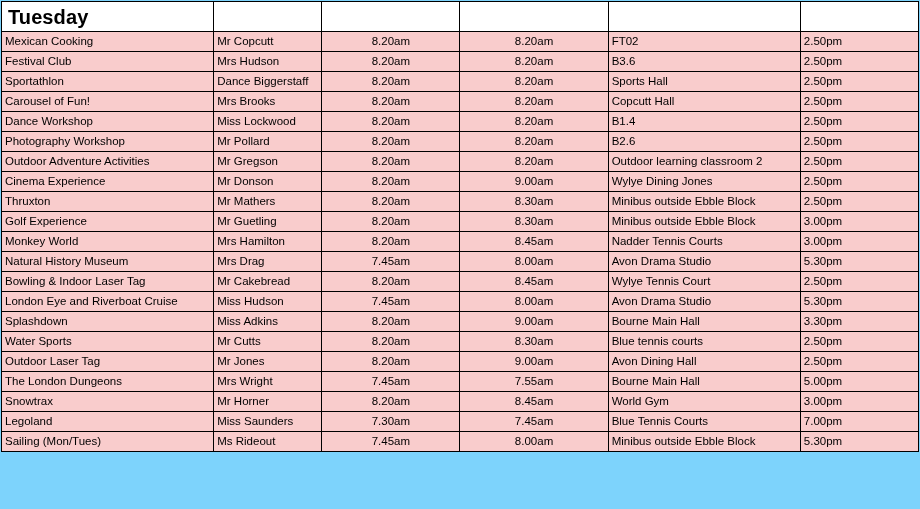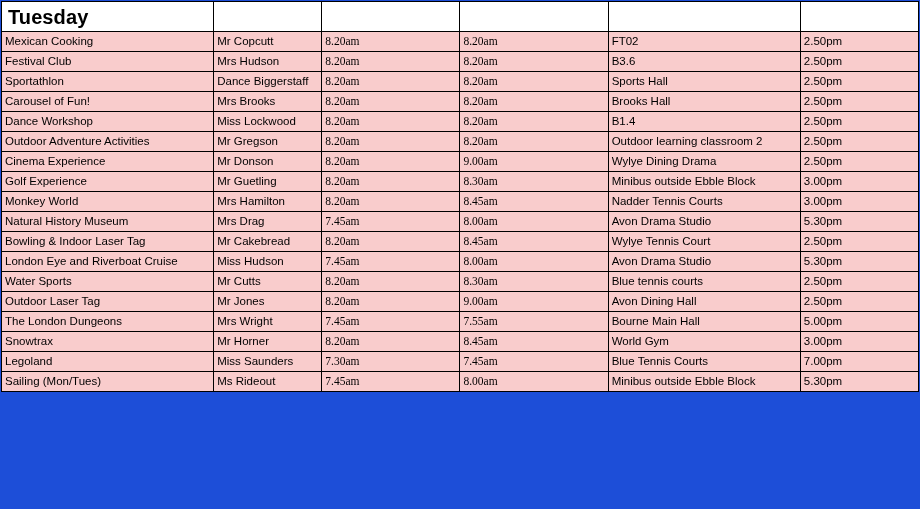--- a/index.html
+++ b/index.html
@@ -8,21 +8,21 @@
     background: #ffffff;
   }
   body {
     font-family: "Liberation Sans", sans-serif;
   }
   .sheet {
     width: 920px;
     height: 509px;
     position: relative;
     overflow: hidden;
-    background: #1d4ed8;
+    background: #7dd3fc;
     box-sizing: border-box;
   }
   table.schedule {
     border-collapse: collapse;
     table-layout: fixed;
     width: 918px;
     margin: 1px 0 0 1px;
   }
   table.schedule col.c0 { width: 212px; }
   table.schedule col.c1 { width: 108px; }
@@ -50,22 +50,21 @@
   tr.header-row td.title-cell {
     font-size: 20px;
     font-weight: bold;
     padding-left: 6px;
     letter-spacing: 0.1px;
   }
   tr.data-row td {
     background: #f9cccc;
   }
   td.align-center {
-    text-align: left;
-    font-family: Liberation Serif, serif;
+    text-align: center;
   }
   td.align-left {
     text-align: left;
   }
 </style>
 </head>
 <body>
 
 <div class="sheet">
   <table class="schedule">
@@ -108,45 +107,61 @@
           <td class="align-center">8.20am</td>
           <td class="align-center">8.20am</td>
           <td class="align-left">Sports Hall</td>
           <td class="align-left">2.50pm</td>
         </tr>
         <tr class="data-row">
           <td class="align-left">Carousel of Fun!</td>
           <td class="align-left">Mrs Brooks</td>
           <td class="align-center">8.20am</td>
           <td class="align-center">8.20am</td>
-          <td class="align-left">Brooks Hall</td>
+          <td class="align-left">Copcutt Hall</td>
           <td class="align-left">2.50pm</td>
         </tr>
         <tr class="data-row">
           <td class="align-left">Dance Workshop</td>
           <td class="align-left">Miss Lockwood</td>
           <td class="align-center">8.20am</td>
           <td class="align-center">8.20am</td>
           <td class="align-left">B1.4</td>
           <td class="align-left">2.50pm</td>
         </tr>
         <tr class="data-row">
+          <td class="align-left">Photography Workshop</td>
+          <td class="align-left">Mr Pollard</td>
+          <td class="align-center">8.20am</td>
+          <td class="align-center">8.20am</td>
+          <td class="align-left">B2.6</td>
+          <td class="align-left">2.50pm</td>
+        </tr>
+        <tr class="data-row">
           <td class="align-left">Outdoor Adventure Activities</td>
           <td class="align-left">Mr Gregson</td>
           <td class="align-center">8.20am</td>
           <td class="align-center">8.20am</td>
           <td class="align-left">Outdoor learning classroom 2</td>
           <td class="align-left">2.50pm</td>
         </tr>
         <tr class="data-row">
           <td class="align-left">Cinema Experience</td>
           <td class="align-left">Mr Donson</td>
           <td class="align-center">8.20am</td>
           <td class="align-center">9.00am</td>
-          <td class="align-left">Wylye Dining Drama</td>
+          <td class="align-left">Wylye Dining Jones</td>
+          <td class="align-left">2.50pm</td>
+        </tr>
+        <tr class="data-row">
+          <td class="align-left">Thruxton</td>
+          <td class="align-left">Mr Mathers</td>
+          <td class="align-center">8.20am</td>
+          <td class="align-center">8.30am</td>
+          <td class="align-left">Minibus outside Ebble Block</td>
           <td class="align-left">2.50pm</td>
         </tr>
         <tr class="data-row">
           <td class="align-left">Golf Experience</td>
           <td class="align-left">Mr Guetling</td>
           <td class="align-center">8.20am</td>
           <td class="align-center">8.30am</td>
           <td class="align-left">Minibus outside Ebble Block</td>
           <td class="align-left">3.00pm</td>
         </tr>
@@ -174,20 +189,28 @@
           <td class="align-left">Wylye Tennis Court</td>
           <td class="align-left">2.50pm</td>
         </tr>
         <tr class="data-row">
           <td class="align-left">London Eye and Riverboat Cruise</td>
           <td class="align-left">Miss Hudson</td>
           <td class="align-center">7.45am</td>
           <td class="align-center">8.00am</td>
           <td class="align-left">Avon Drama Studio</td>
           <td class="align-left">5.30pm</td>
+        </tr>
+        <tr class="data-row">
+          <td class="align-left">Splashdown</td>
+          <td class="align-left">Miss Adkins</td>
+          <td class="align-center">8.20am</td>
+          <td class="align-center">9.00am</td>
+          <td class="align-left">Bourne Main Hall</td>
+          <td class="align-left">3.30pm</td>
         </tr>
         <tr class="data-row">
           <td class="align-left">Water Sports</td>
           <td class="align-left">Mr Cutts</td>
           <td class="align-center">8.20am</td>
           <td class="align-center">8.30am</td>
           <td class="align-left">Blue tennis courts</td>
           <td class="align-left">2.50pm</td>
         </tr>
         <tr class="data-row">

